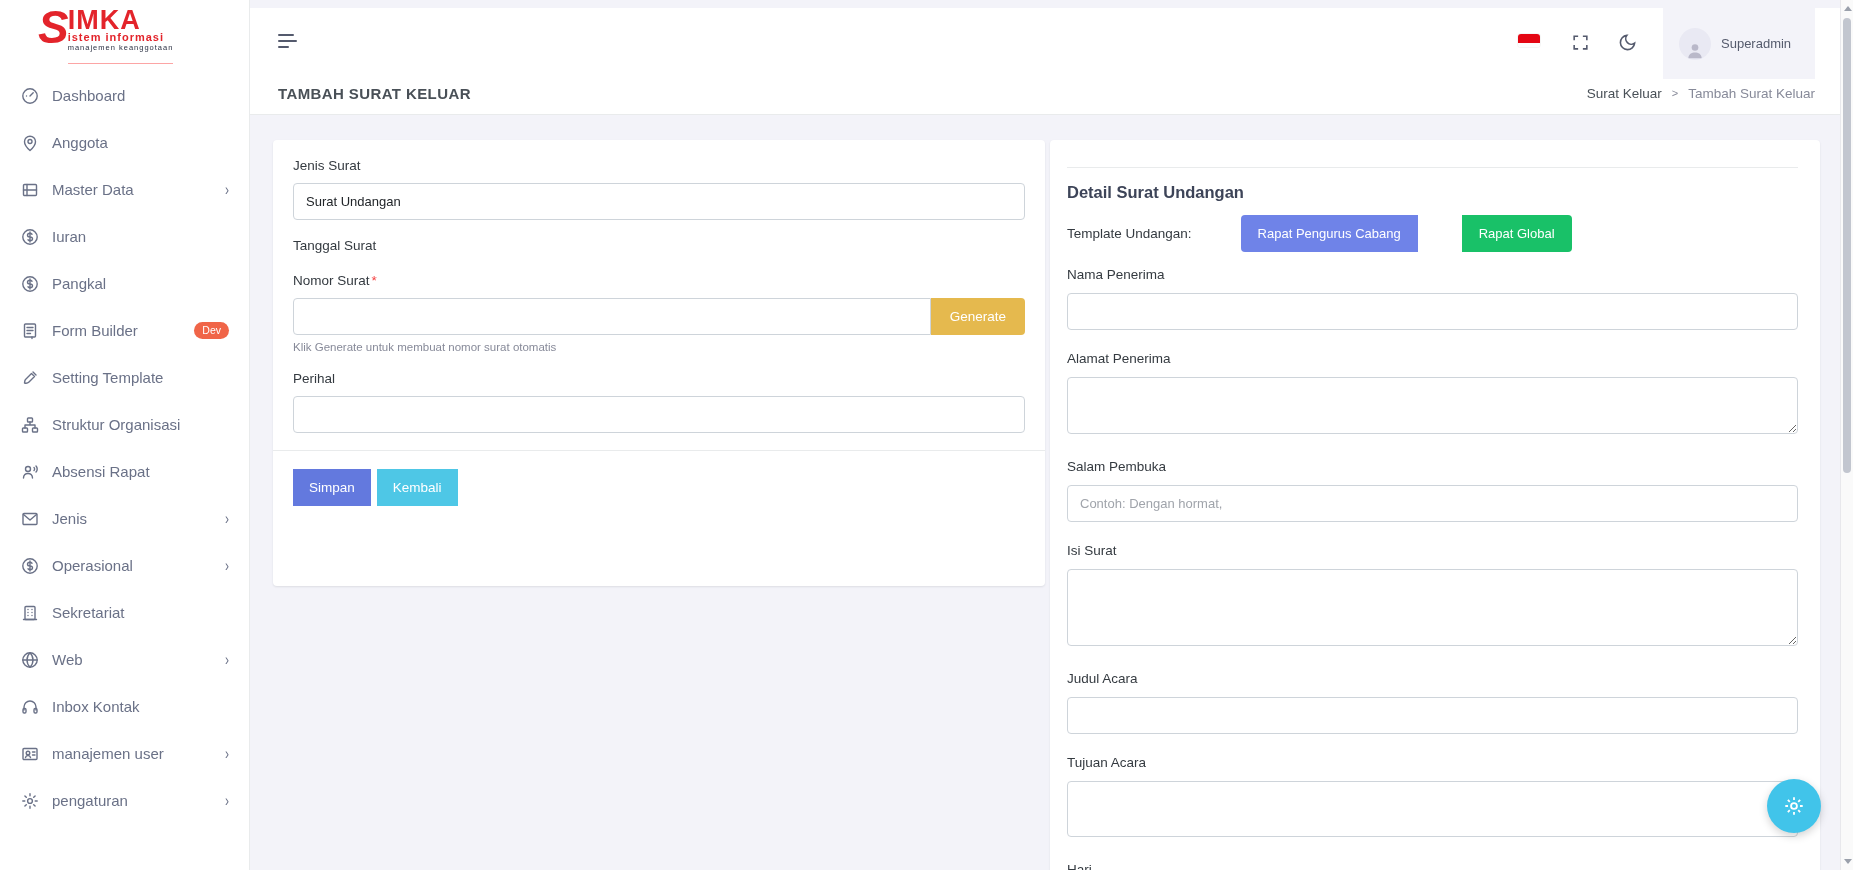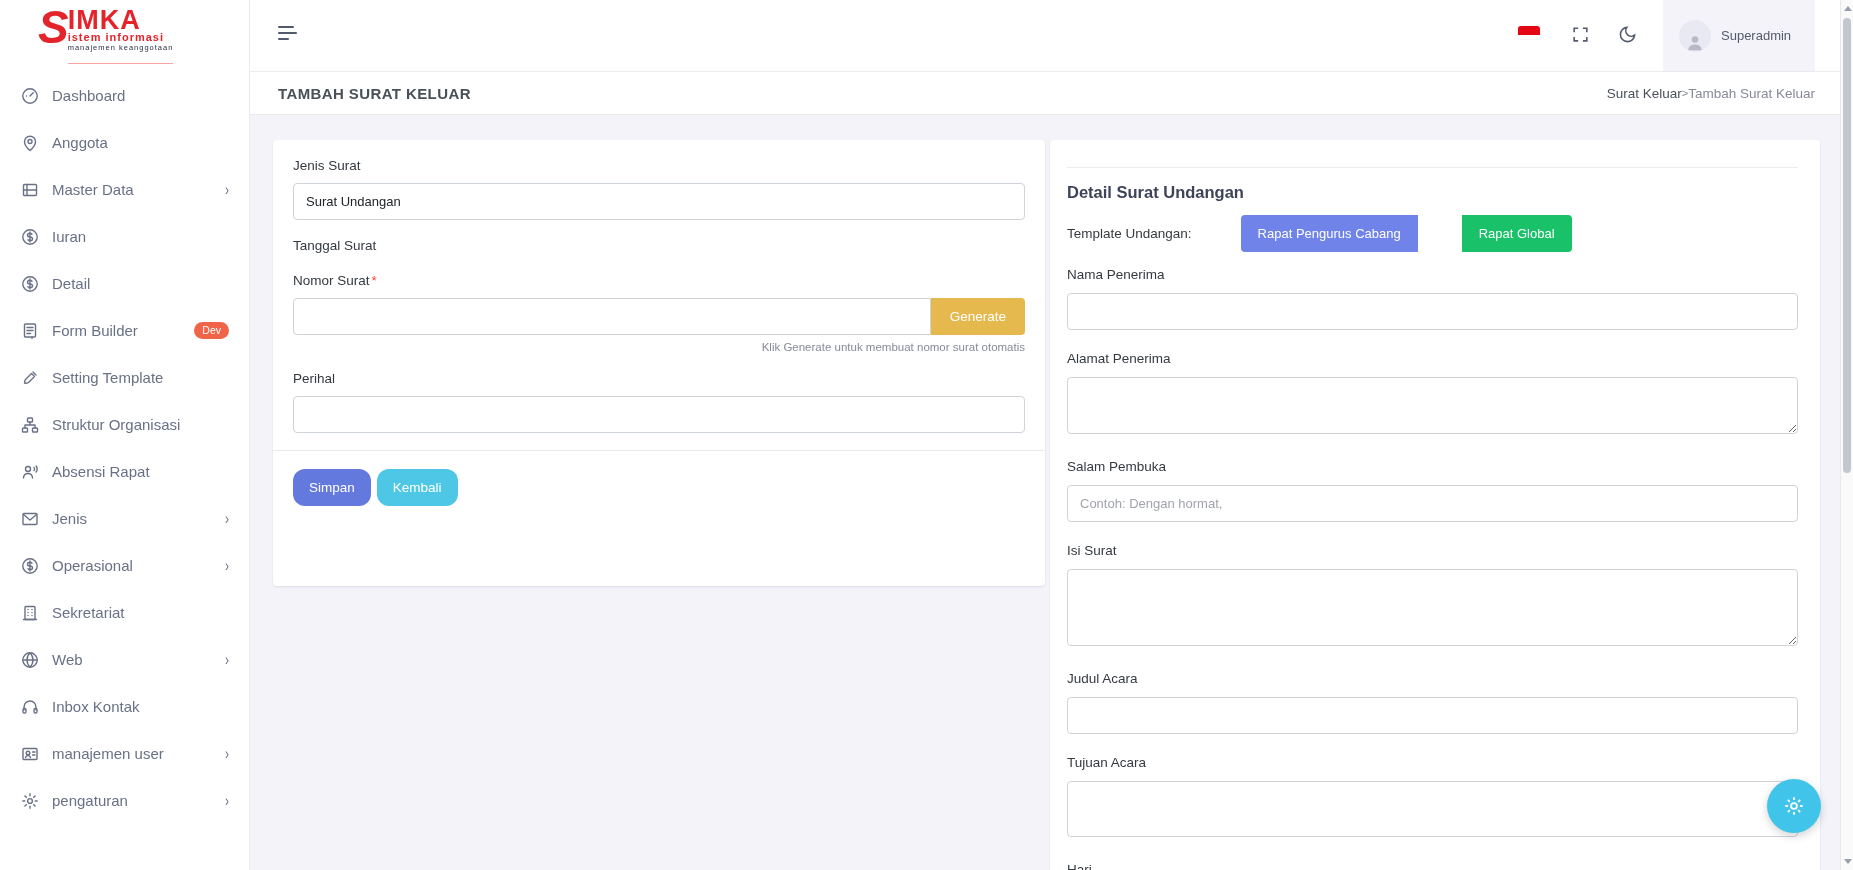--- a/index.html
+++ b/index.html
@@ -16,37 +16,37 @@
   .logo-t2 { color:#2a3042; font-size:7.5px; letter-spacing:1px; line-height:9px; border-bottom:1px solid #fca5a5; padding-bottom:11px; }
   .menu { padding-top:1px; }
   .side-item { height:47px; display:flex; align-items:center; padding:0 20px 0 21px; color:#6a7187; font-size:15px; cursor:pointer; }
   .s-ico { width:18px; height:18px; margin-right:13px; display:inline-flex; align-items:center; justify-content:center; flex:0 0 18px; }
   .s-ico svg { width:18px; height:18px; }
   .s-label { flex:1 1 auto; white-space:nowrap; overflow:hidden; }
   .s-badge { background:#f06548; color:#fff; font-size:10.5px; border-radius:10px; padding:2px 8px 3px; margin-left:8px; }
   .s-chev { color:#6a7187; font-size:12px; margin-left:8px; transform:scaleY(1.3); }
 
   
-  .topbar { position:absolute; left:250px; top:0; width:1603px; height:71px; background:#fff; z-index:4; }
+  .topbar { position:absolute; left:250px; top:8px; width:1603px; height:71px; background:#fff; z-index:4; }
   .hamburger { position:absolute; left:28px; top:26px; width:20px; height:18px; cursor:pointer; }
   .hamburger i { display:block; background:#545a6d; height:2px; border-radius:2px; margin-bottom:4px; }
   .hamburger i:nth-child(1){width:16px;} .hamburger i:nth-child(2){width:19px;} .hamburger i:nth-child(3){width:11px;}
   .flag { position:absolute; left:1268px; top:26px; width:22px; height:13px; border-radius:3px; overflow:hidden; box-shadow:0 0 0 1px rgba(0,0,0,.04); cursor:pointer; }
   .flag .r { height:9px; background:#e40613; } .flag .w { height:4px; background:#fdfdfd; }
   .tico { position:absolute; top:22px; width:24px; height:24px; color:#545a6d; cursor:pointer; display:flex; align-items:center; justify-content:center; }
   .tico svg { width:19px; height:19px; }
   .user-chip { position:absolute; left:1413px; top:0; width:152px; height:71px; background:#f3f3f9; display:flex; align-items:center; padding-left:16px; cursor:pointer; }
   .avatar { width:32px; height:32px; border-radius:50%; background:#e9e9f3; display:flex; align-items:flex-end; justify-content:center; overflow:hidden; }
   .avatar svg { width:20px; height:20px; }
   .user-name { margin-left:10px; font-size:13px; color:#555b6d; }
 
   
   .titlebar { position:absolute; left:250px; top:71px; width:1603px; height:44px; background:#fff; border-top:1px solid #e9ebec; border-bottom:1px solid #e9ebec; display:flex; align-items:center; }
   .page-title { margin-left:28px; font-size:15px; font-weight:bold; letter-spacing:.4px; color:#495057; }
-  .crumbs { position:absolute; right:38px; font-size:13.5px; color:#495057; display:flex; align-items:center; }
+  .crumbs { position:absolute; right:38px; font-size:13.5px; color:#495057; display:flex; align-items:center; gap:10px; }
   .crumb-cur { color:#878a99; }
   .crumb-sep { color:#878a99; font-size:11px; }
 
   
   .content { position:absolute; left:250px; top:115px; width:1603px; height:755px; background:#f3f3f9; overflow:hidden; }
   .card { position:absolute; background:#fff; border-radius:4px; box-shadow:0 1px 2px rgba(56,65,74,.12); }
   .card-left { left:23px; top:25px; width:772px; height:446px; padding:17px 20px; }
   .card-right { left:800px; top:25px; width:770px; height:790px; padding:27px 22px 0 17px; }
 
   label.flabel { display:block; font-size:13.5px; color:#343a40; margin-bottom:8px; line-height:18px; }
@@ -56,24 +56,24 @@
   .fgroup-r label.flabel { margin-bottom:9px; }
   input.fctl, textarea.fctl { width:100%; border:1px solid #ced4da; border-radius:4px; background:#fff; font-size:13px; color:#212529; padding:0 12px; font-family:"Liberation Sans",sans-serif; outline:none; }
   input.fctl { height:37px; }
   textarea.fctl { padding:8px 12px; resize:vertical; }
   ::placeholder { color:#a0a4ab; opacity:1; }
   .date-wrap { position:relative; }
   .date-ico { position:absolute; right:12px; top:10px; pointer-events:none; color:#333; }
   .igroup { display:flex; }
   .igroup input { border-radius:4px 0 0 4px; flex:1 1 auto; }
   .btn-generate { border:none; background:#e5b94e; color:#fff; font-size:13.5px; padding:0 19px; border-radius:0 4px 4px 0; cursor:pointer; font-family:inherit; }
-  .help-text { font-size:11.5px; color:#878a99; margin-top:6px;text-align:right; }
+  .help-text { font-size:11.5px; color:#878a99; margin-top:6px; }
   .divider { border:none; border-top:1px solid #e9ebec; margin:17px -20px 0; }
   .btn-row { margin-top:18px; display:flex; gap:6px; }
-  .btn { border:none; border-radius:12px; color:#fff; font-size:13.5px; padding:0 16px; height:37px; cursor:pointer; font-family:inherit; }
+  .btn { border:none; border-radius:0; color:#fff; font-size:13.5px; padding:0 16px; height:37px; cursor:pointer; font-family:inherit; }
   .btn-simpan { background:#6379de; }
   .btn-kembali { background:#4ec7e6; }
 
   .top-rule { border:none; border-top:1px solid #e9ebec; margin:0; }
   .detail-heading { font-size:16.5px; font-weight:bold; color:#3d4458; margin:14px 0 13px; line-height:20px; }
   .template-row { display:flex; align-items:center; margin-bottom:14px; }
   .template-label { font-size:13.5px; color:#343a40; margin-right:5px; }
   .btn-tpl { border:none; color:#fff; font-size:13px; height:37px; padding:0 17px; cursor:pointer; font-family:inherit;margin-left:44px; }
   .btn-tpl-cabang { background:#6f83e8; border-radius:4px 0 0 4px; }
   .btn-tpl-global { background:#19c168; border-radius:0 4px 4px 0; }
@@ -142,21 +142,21 @@
         </span>
         <span class="s-label">Iuran</span>
       </div>
       <div class="side-item">
         <span class="s-ico">
           <svg viewBox="0 0 18 18" fill="none" stroke="#6a7187" stroke-width="1.4" stroke-linecap="round" stroke-linejoin="round">
             <circle cx="9" cy="9" r="7.2"></circle>
             <path d="M11 6.3c-.5-.6-1.2-1-2-1-1.4 0-2.5.9-2.5 1.9S7.6 9 9 9s2.5.8 2.5 1.8-1.1 1.9-2.5 1.9c-.8 0-1.5-.4-2-1M9 4v10"></path>
           </svg>
         </span>
-        <span class="s-label">Detail</span>
+        <span class="s-label">Pangkal</span>
       </div>
       <div class="side-item">
         <span class="s-ico">
           <svg viewBox="0 0 18 18" fill="none" stroke="#6a7187" stroke-width="1.4" stroke-linecap="round" stroke-linejoin="round">
             <rect x="3.5" y="2" width="11" height="13" rx="1"></rect>
             <path d="M6 5.5h6M6 8.5h6M6 11.5h3.5M11 15v1.5"></path>
           </svg>
         </span>
         <span class="s-label">Form Builder</span>
         <span class="s-badge">Dev</span>

